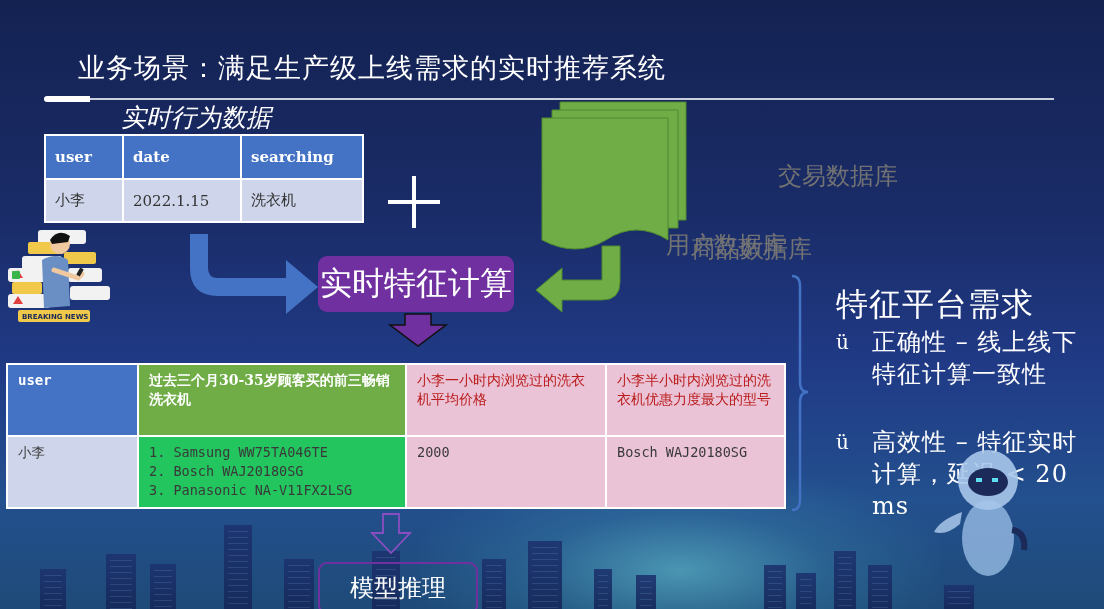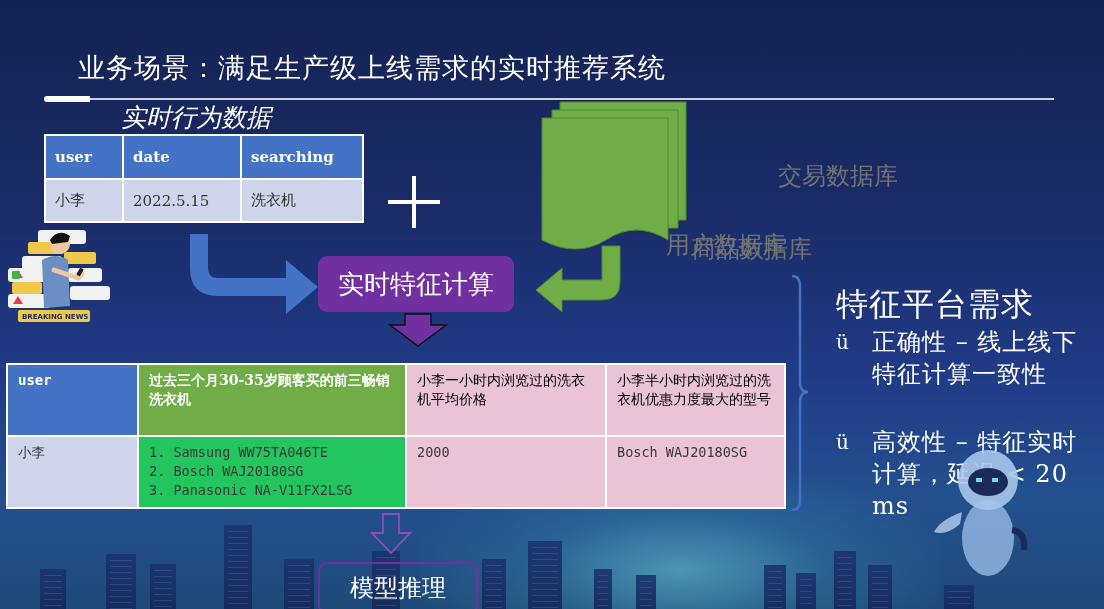--- a/index.html
+++ b/index.html
@@ -46,31 +46,31 @@
 
   .plus { position: absolute; left: 388px; top: 176px; width: 52px; height: 52px; }
   .plus::before { content: ""; position: absolute; left: 24px; top: 0; width: 4px; height: 52px; background: #fff; }
   .plus::after { content: ""; position: absolute; left: 0; top: 24px; width: 52px; height: 4px; background: #fff; }
 
   .db-text { position: absolute; font-size: 24px; color: #737373; }
 
   .feat-box {
     position: absolute; left: 318px; top: 256px; width: 196px; height: 56px;
     background: #7030a0; border-radius: 9px; display: flex; align-items: center; justify-content: center;
-    font-size: 26px; color: #fff;
+    font-size: 32px; color: #fff;
   }
 
   
   .t2 { position: absolute; left: 6px; top: 363px; width: 780px; }
   .t2 th, .t2 td { border: 2px solid #fff; padding: 6px 10px; vertical-align: top; text-align: left; font-size: 14px; line-height: 19px; }
   .t2 th { height: 72px; font-weight: bold; }
   .t2 td { height: 72px; color: #3a3a3a; font-family: "DejaVu Sans Mono", "Liberation Mono", monospace; font-size: 13.5px; }
   .t2 .h-user { background: #4472c4; color: #fff; width: 131px; font-family: "DejaVu Sans Mono", monospace; }
   .t2 .h-green { background: #70ad47; color: #fff; width: 268px; }
-  .t2 .h-pink { background: #ebc3d6; color: #000000; font-weight: normal; }
+  .t2 .h-pink { background: #ebc3d6; color: #b91c1c; font-weight: normal; }
   .t2 .h-pink1 { width: 200px; }
   .t2 .d-user { background: #cfd5ea; font-family: "DejaVu Serif", serif; }
   .t2 .d-green { background: #22c55e; }
   .t2 .d-pink { background: #ebc3d6; }
   .t2 ol { list-style: none; }
 
   .brace { position: absolute; left: 790px; top: 274px; width: 20px; height: 238px; }
 
   .req-title { position: absolute; left: 836px; top: 283px; font-size: 32px; color: #fff; letter-spacing: 1px; }
   .req-item { position: absolute; left: 836px; font-size: 24px; color: #fff; line-height: 32px; }
@@ -117,21 +117,21 @@
   <div class="section-label">实时行为数据</div>
   <table class="t1">
     <tbody>
         <tr>
       <th class="c1">user</th>
       <th class="c2">date</th>
       <th>searching</th>
     </tr>
     <tr>
       <td>小李</td>
-      <td>2022.5.15</td>
+      <td>2022.1.15</td>
       <td>洗衣机</td>
     </tr>
   </tbody>
     </table>
 
   <svg class="person" viewBox="0 0 104 100">
     <rect x="30" y="4" width="48" height="14" rx="3" fill="#f2f2f2"></rect>
     <rect x="20" y="16" width="36" height="12" rx="2" fill="#f0c94a"></rect>
     <rect x="14" y="30" width="40" height="14" rx="3" fill="#f2f2f2"></rect>
     <rect x="56" y="26" width="32" height="12" rx="2" fill="#f0c94a"></rect>

